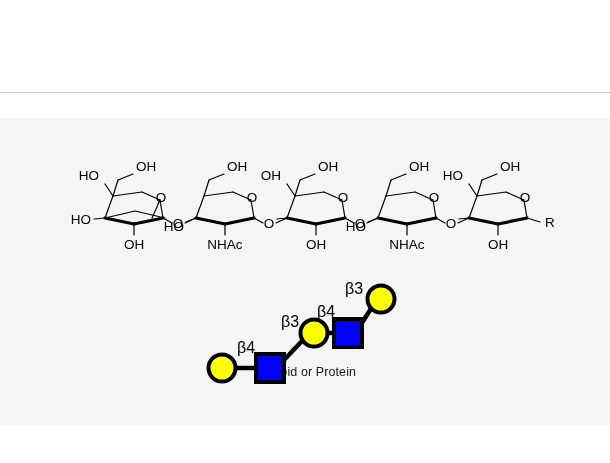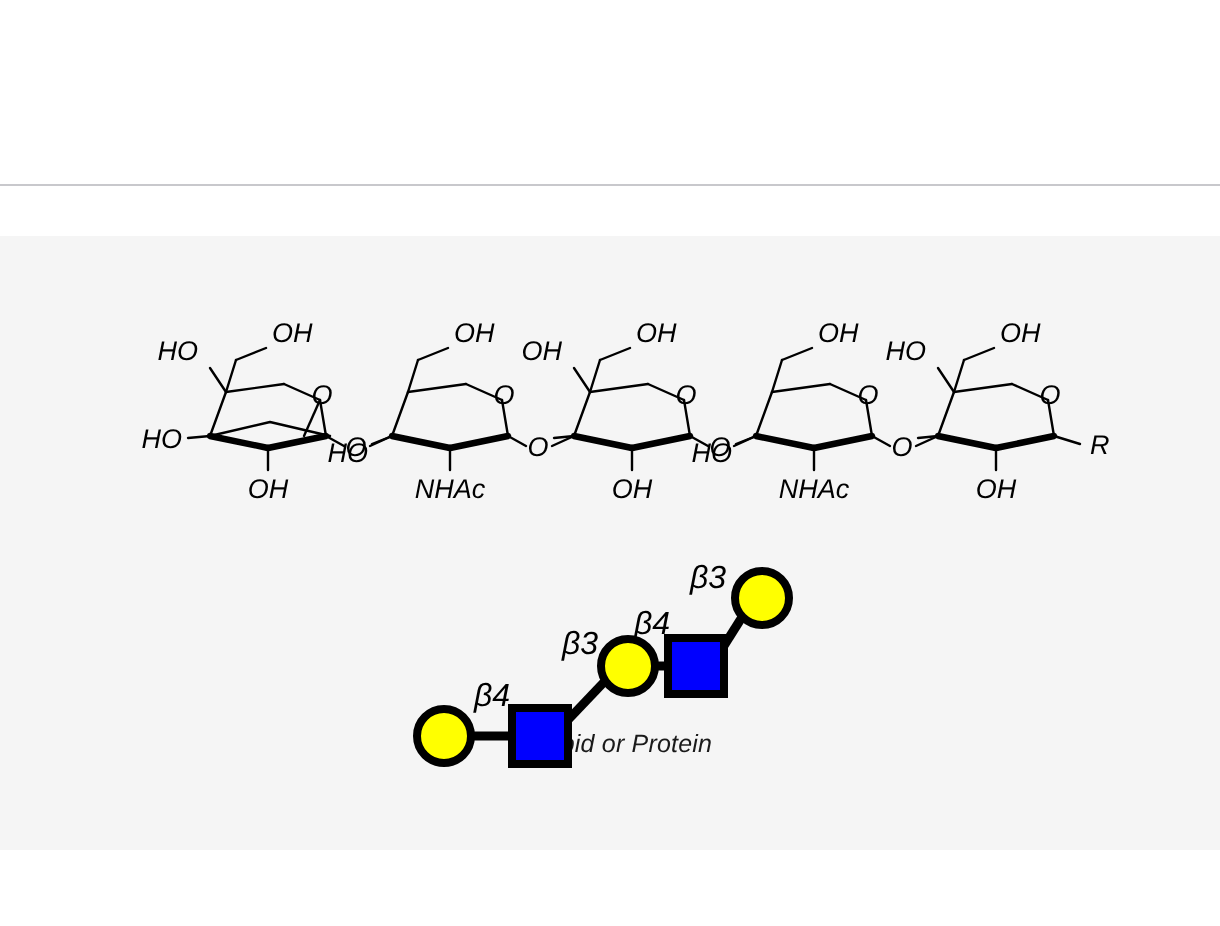--- a/index.html
+++ b/index.html
@@ -36,21 +36,20 @@
     position: absolute;
     left: 0; top: 93px;
     width: 610px; height: 25px;
     background: #ffffff;
   }
   .figure-panel {
     position: absolute;
     left: 0; top: 118px;
     width: 610px; height: 307px;
     background: #f5f5f5;
-    font-style: italic;
   }
   .bottom-blank {
     position: absolute;
     left: 0; top: 425px;
     width: 610px; height: 38px;
     background: #ffffff;
   }
   .struct-svg {
     position: absolute;
     left: 0; top: 0;

